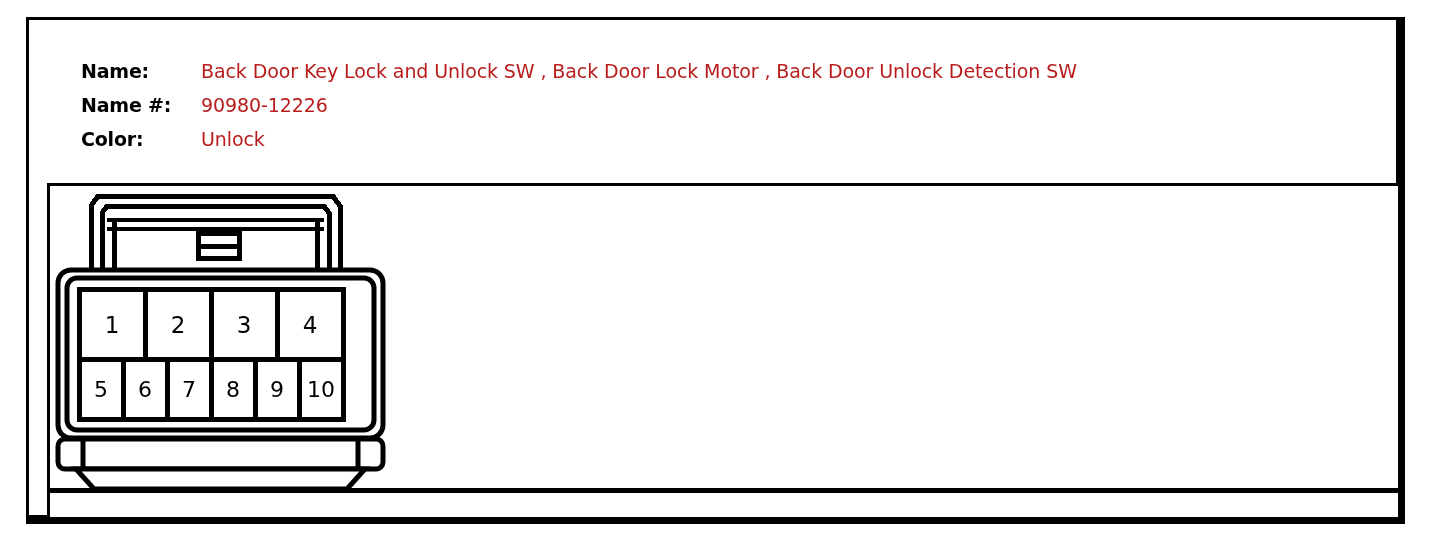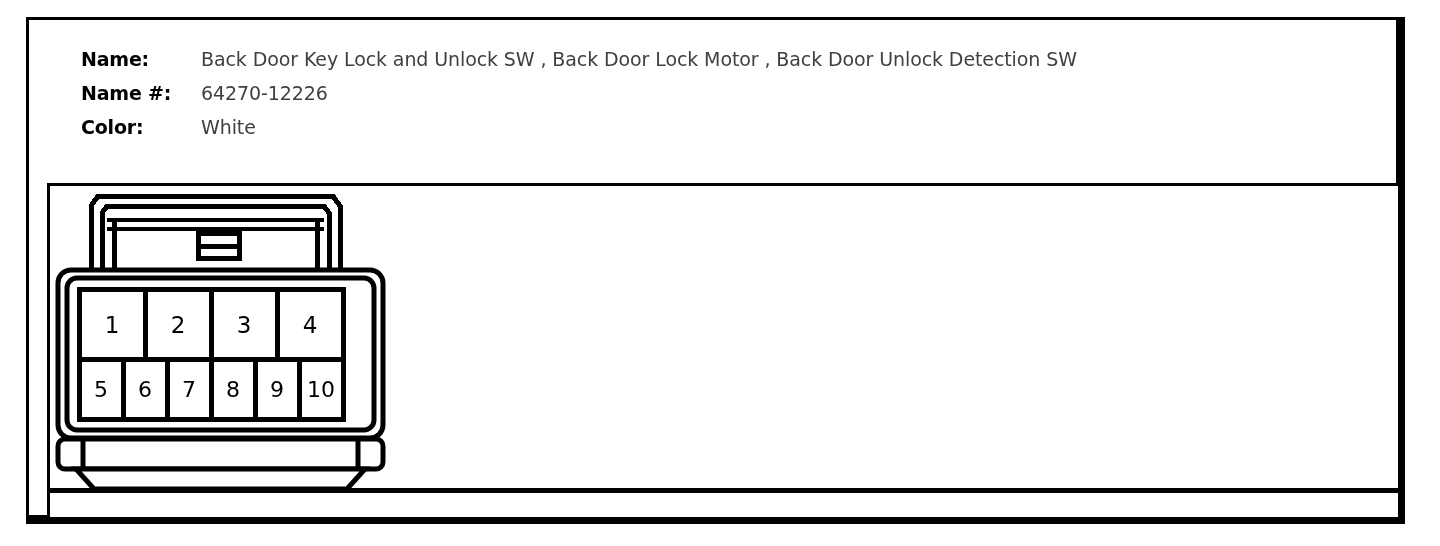--- a/index.html
+++ b/index.html
@@ -35,36 +35,36 @@
 
   
   .info-block {
     position: absolute;
     left: 52px;
     top: 28px;
     width: 1320px;
   }
   .info-row {
     display: flex;
-    align-items: flex-start;
+    align-items: flex-end;
     height: 34px;
   }
   .info-label {
     width: 120px;
     flex: 0 0 120px;
     font-size: 19px;
     font-weight: bold;
     color: #000000;
     letter-spacing: -0.2px;
     white-space: nowrap;
   }
   .info-value {
     font-size: 19px;
     font-weight: normal;
-    color: #404040;
+    color: #b91c1c;
     white-space: nowrap;
     letter-spacing: -0.1px;
   }
 
   
   .panel {
     position: absolute;
     left: 47px;
     top: 183px;
     width: 1358px;
@@ -120,26 +120,26 @@
     <div class="info-block">
 
       <div class="info-row">
         <div class="info-label">Name:</div>
         <div class="info-value">Back Door Key Lock and Unlock SW , Back Door Lock Motor , Back Door Unlock Detection SW</div>
       </div>
 
 
       <div class="info-row">
         <div class="info-label">Name #:</div>
-        <div class="info-value">64270-12226</div>
+        <div class="info-value">90980-12226</div>
       </div>
 
       <div class="info-row">
         <div class="info-label">Color:</div>
-        <div class="info-value">White</div>
+        <div class="info-value">Unlock</div>
       </div>
 
     </div>
   </div>
 
   <div class="panel">
     <div class="panel-divider"></div>
 
     <div class="connector">
       <svg width="400" height="310" viewBox="0 0 400 310" xmlns="http://www.w3.org/2000/svg">

